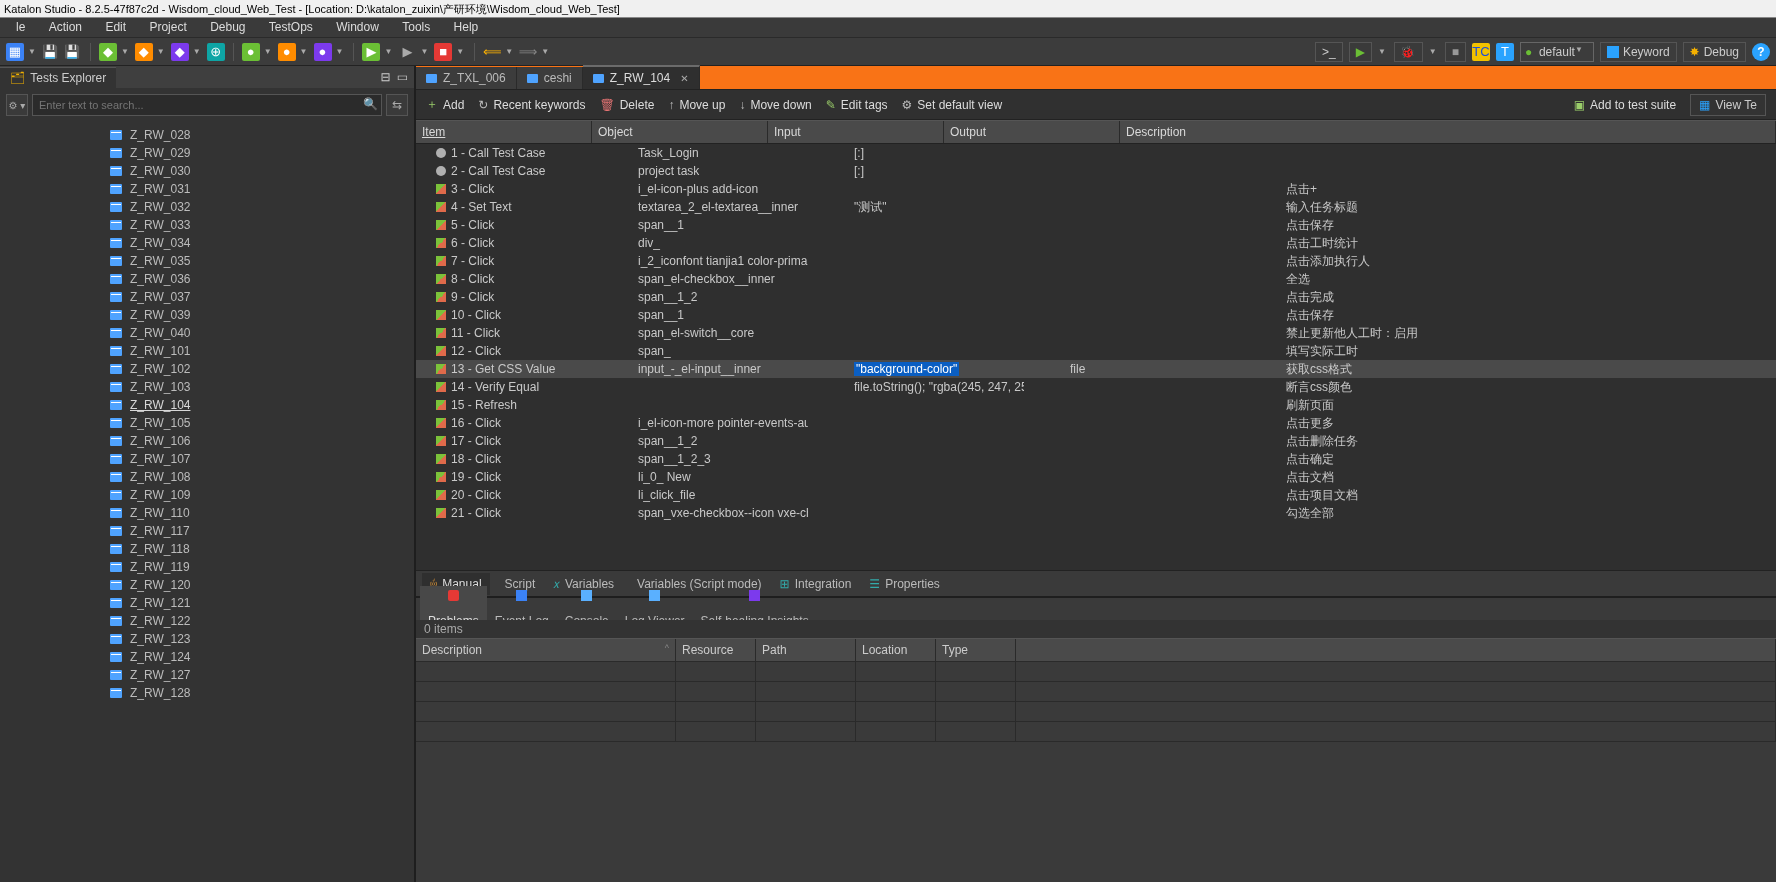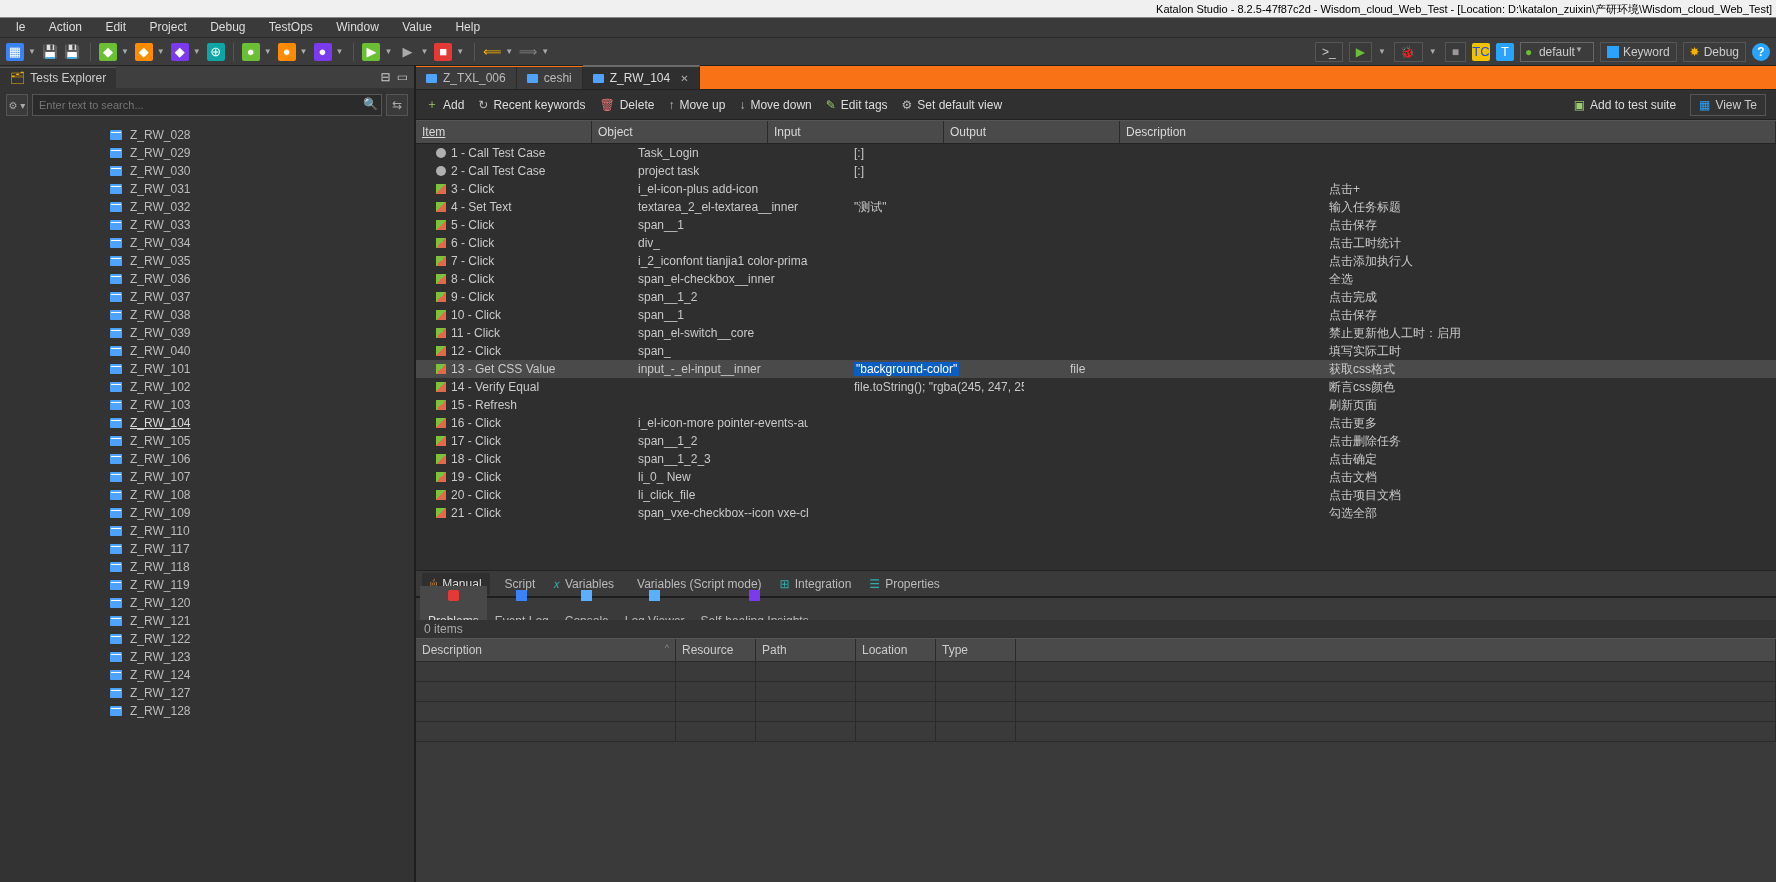--- a/index.html
+++ b/index.html
@@ -1,17 +1,17 @@
 <!DOCTYPE html>
 <html><head>
 <meta charset="utf-8">
 <style>
   * { margin:0; padding:0; box-sizing:border-box; font-family:"Segoe UI",Tahoma,sans-serif; }
   body { background:#3a3a3a; color:#ccc; font-size:12px; overflow:hidden; width:1776px; height:882px; }
-  .title-bar { background:#f0f0f0; color:#000; height:18px; line-height:18px; padding:0 4px; font-size:11px; border-bottom:1px solid #888;text-align:right; }
+  .title-bar { background:#f0f0f0; color:#000; height:18px; line-height:18px; padding:0 4px; font-size:11px; border-bottom:1px solid #888; }
   .menu-bar { background:#3a3a3a; color:#ddd; height:20px; padding:0 6px; border-bottom:1px solid #2a2a2a; }
   .menu-bar span { display:inline-block; padding:2px 10px; cursor:pointer; }
   .toolbar { background:#3c3c3c; height:28px; display:flex; align-items:center; padding:0 6px; border-bottom:1px solid #222; gap:4px; }
   .toolbar .tb-icon { width:18px; height:18px; display:flex; align-items:center; justify-content:center; border-radius:2px; font-size:13px; }
   .toolbar .sep { width:1px; height:18px; background:#555; margin:0 4px; }
   .tb-green{background:#6bbf35;color:#fff;} .tb-blue{background:#3b82f6;color:#fff;} .tb-orange{background:#ff8c00;color:#fff;} .tb-purple{background:#7c3aed;color:#fff;} .tb-red{background:#e53935;color:#fff;} .tb-yellow{background:#f2c200;color:#1d4ed8;} .tb-teal{background:#0ea5a5;color:#fff;}
   .toolbar .chevd{font-size:8px;color:#aaa;margin-right:2px;}
   .right-tools { margin-left:auto; display:flex; align-items:center; gap:6px; }
   .right-tools .box{border:1px solid #555;padding:2px 6px;background:#3a3a3a;}
   .right-tools .play{color:#6bbf35;}
@@ -54,21 +54,21 @@
   .editor-toolbar .act .ic.red{color:#e57373;} .editor-toolbar .act .ic.grey{color:#bbb;} .editor-toolbar .act .ic.gear{color:#bbb;}
   .editor-toolbar .spacer{flex:1;}
   .editor-toolbar .rightact .ic.add{color:#9acd6a;}
   .grid-header { display:flex; background:#4a4a4a; border-top:1px solid #555; border-bottom:1px solid #222; }
   .gh { padding:4px 6px; border-right:1px solid #2a2a2a; color:#d8d8d8; }
   .col-item{width:176px;text-decoration:underline;} .col-obj{width:176px;} .col-inp{width:176px;} .col-out{width:176px;} .col-desc{flex:1;}
   .grid-body { flex:0 0 auto; background:#2f2f2f; }
   .grow { display:flex; align-items:center; height:18px; color:#c9c9c9;gap:40px; }
   .grow .c { padding:0 6px; overflow:hidden; white-space:nowrap; }
   .grow .c.item{width:176px;display:flex;align-items:center;gap:5px;padding-left:20px;}
-  .grow .c.obj{width:176px;} .grow .c.inp{width:176px;} .grow .c.out{width:176px;} .grow .c.desc{flex:1;margin-left:43px;}
+  .grow .c.obj{width:176px;} .grow .c.inp{width:176px;} .grow .c.out{width:176px;} .grow .c.desc{flex:1;}
   .grow.selected { background:#4a4a4a; }
   .grow.selected .inp span.hl { background:#0a5ec2; color:#fff; padding:1px 2px; }
   .step-ic{ width:10px; height:10px; display:inline-block;}
   .step-ic.call{background:#b0b0b0;border-radius:50%;}
   .step-ic.click{background:linear-gradient(135deg,#7cc23a 50%,#e06a4a 50%);}
   .grid-scroll-area{height:380px;overflow:hidden;}
   .extra-space{height:46px;background:#2f2f2f;}
   .bottom-tabs { height:26px; background:#3a3a3a; display:flex; align-items:center; padding:0 6px; gap:2px; border-top:1px solid #222; }
   .bottom-tabs .btab{padding:4px 8px;color:#bbb;display:flex;align-items:center;gap:5px;cursor:pointer;}
   .bottom-tabs .btab.active{background:#2f2f2f;color:#ddd;}
@@ -98,21 +98,21 @@
 <div class="title-bar">Katalon Studio - 8.2.5-47f87c2d - Wisdom_cloud_Web_Test - [Location: D:\katalon_zuixin\产研环境\Wisdom_cloud_Web_Test]</div>
 
 <div class="menu-bar">
   <span>le</span>
   <span>Action</span>
   <span>Edit</span>
   <span>Project</span>
   <span>Debug</span>
   <span>TestOps</span>
   <span>Window</span>
-  <span>Value</span>
+  <span>Tools</span>
   <span>Help</span>
 </div>
 
 <div class="toolbar">
   <span class="tb-icon tb-blue">▦</span>
     <span class="chevd">▼</span>
   <span class="tb-icon" style="color:#5ab0ff">💾</span>
   <span class="tb-icon" style="color:#5ab0ff">💾</span>
   <span class="sep"></span>
   <span class="tb-icon tb-green">◆</span>
@@ -221,24 +221,20 @@
         <div class="tree-item">
           <span class="file-ic"></span>
           <span>Z_RW_036</span>
         </div>
         <div class="tree-item">
           <span class="file-ic"></span>
           <span>Z_RW_037</span>
         </div>
         <div class="tree-item">
           <span class="file-ic"></span>
-          <span>Z_RW_038</span>
-        </div>
-        <div class="tree-item">
-          <span class="file-ic"></span>
           <span>Z_RW_039</span>
         </div>
         <div class="tree-item">
           <span class="file-ic"></span>
           <span>Z_RW_040</span>
         </div>
         <div class="tree-item">
           <span class="file-ic"></span>
           <span>Z_RW_101</span>
         </div>

